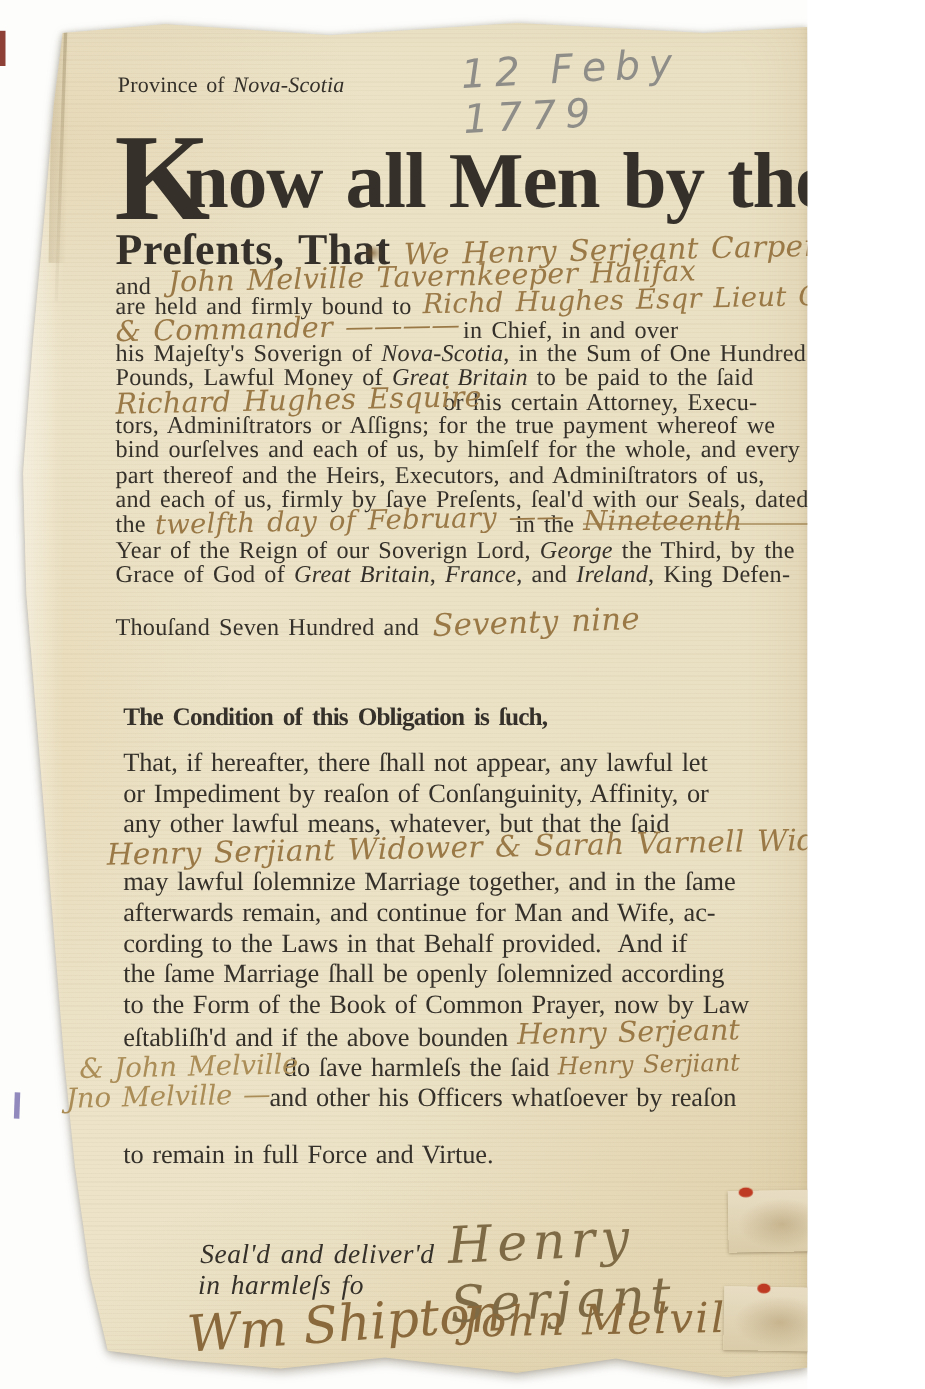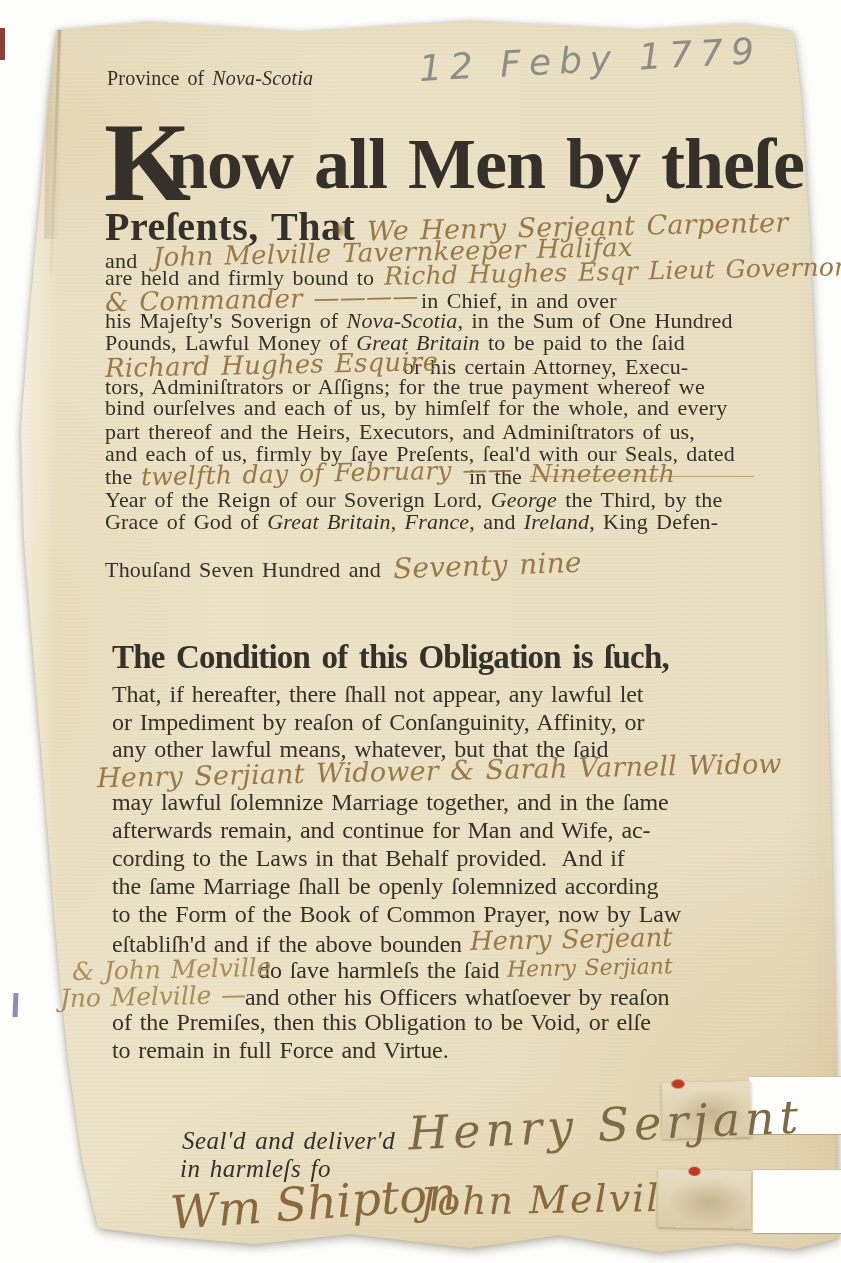--- a/index.html
+++ b/index.html
@@ -1,16 +1,16 @@
 <!DOCTYPE html>
 <html><head>
 <meta charset="utf-8">
 <style>
   html,body{margin:0;padding:0;background:#ffffff;}
-  .scan{position:relative;width:841px;height:1263px;background:#fdfdfc;overflow:hidden;
+  .scan{position:relative;width:734px;height:1263px;background:#fdfdfc;overflow:hidden;
         font-family:"Liberation Serif","DejaVu Serif",serif;}
   .shadow-wrap{position:absolute;inset:0;filter:drop-shadow(1px 3px 5px rgba(95,85,60,.38)) drop-shadow(-1px 0 2px rgba(95,85,60,.22));z-index:1;}
   .paper{position:absolute;inset:0;
     background:
       radial-gradient(ellipse 420px 300px at 6% 10%, rgba(214,190,140,.28), transparent 70%),
       radial-gradient(ellipse 560px 420px at 97% 88%, rgba(206,180,124,.30), transparent 72%),
       radial-gradient(ellipse 280px 540px at 2% 52%, rgba(226,206,160,.38), transparent 70%),
       radial-gradient(ellipse 500px 260px at 50% 99%, rgba(212,188,135,.25), transparent 70%),
       linear-gradient(90deg,#f2ebd8 0%,#ece3c9 7%,#ebe2c6 55%,#e9dfc2 100%);
     clip-path:polygon(57px 30px,150px 22px,300px 32px,470px 21px,640px 30px,742px 24px,793px 31px,
@@ -104,41 +104,40 @@
 
   <div class="line" style="top:463px"><span>the </span><span class="hand hib" style="font-size:25px;width:320px;position:relative;top:-2px">twelfth day of February ——</span><span> in the </span><span class="hand strikefill" style="font-size:25px;position:relative;top:-2px">Nineteenth</span></div>
 
   <div class="line" style="top:488px"><span>Year of the Reign of our Soverign Lord, </span><span class="it">George</span><span> the Third, by the</span></div>
 
   <div class="line" style="top:510px"><span>Grace of God of </span><span class="it">Great Britain</span><span>, </span><span class="it">France</span><span>, and </span><span class="it">Ireland</span><span>, King Defen-</span></div>
 
 
   <div class="line" style="top:553px"><span>Thouſand Seven Hundred and </span><span class="hand hib" style="font-size:28px;position:relative;top:-2px;margin-left:4px;transform:rotate(-2deg)">Seventy nine</span></div>
 
-  <div class="line b" style="top:640px;left:112px;font-size:33px;letter-spacing:-.8px;word-spacing:4px">The Condition of this Obligation is ſuch,</div>
+  <div class="line b" style="top:640px;left:112px;font-size:23px;letter-spacing:-.8px;word-spacing:4px">The Condition of this Obligation is ſuch,</div>
 
   <div class="line p2" style="top:682px">That, if hereafter, there ſhall not appear, any lawful let</div>
   <div class="line p2" style="top:710px">or Impediment by reaſon of Conſanguinity, Affinity, or</div>
   <div class="line p2" style="top:737px">any other lawful means, whatever, but that the ſaid</div>
 
   <div class="line" style="top:757px;left:97px"><span class="hand hib" style="font-size:27px">Henry Serjiant Widower &amp; Sarah Varnell Widow</span></div>
 
   <div class="line p2" style="top:790px">may lawful ſolemnize Marriage together, and in the ſame</div>
   <div class="line p2" style="top:818px">afterwards remain, and continue for Man and Wife, ac-</div>
   <div class="line p2" style="top:846px">cording to the Laws in that Behalf provided.  And if</div>
   <div class="line p2" style="top:874px">the ſame Marriage ſhall be openly ſolemnized according</div>
   <div class="line p2" style="top:902px">to the Form of the Book of Common Prayer, now by Law</div>
 
   <div class="line p2" style="top:930px"><span>eſtabliſh'd and if the above bounden </span><span class="hand hib" style="font-size:26px;position:relative;top:-4px">Henry Serjeant</span></div>
 
   <div class="line p2" style="top:957px;left:72px"><span class="hand hib hand-light" style="font-size:25px;width:186px">&amp; John Melville</span><span>do ſave harmleſs the ſaid </span><span class="hand hib" style="font-size:22px;position:relative;top:-3px">Henry Serjiant</span></div>
 
   <div class="line p2" style="top:984px;left:60px"><span class="hand hib hand-light" style="font-size:25px;width:185px">Jno Melville —</span><span>and other his Officers whatſoever by reaſon</span></div>
 
-  <div class="line p2" style="top:1010px">of the Premiſes, then this Obligation to be Void, or elſe</div>
   <div class="line p2" style="top:1038px">to remain in full Force and Virtue.</div>
 
   <div class="line it" style="top:1128px;left:182px;font-size:25px;letter-spacing:.5px">Seal'd and deliver'd</div>
   <div class="line it" style="top:1156px;left:180px;font-size:25px;letter-spacing:.5px">in harmleſs fo</div>
 
   <div class="sig" style="top:1176px;left:170px;font-size:46px;color:#8a6a3c;transform:rotate(-4deg)">Wm Shipton</div>
   <div class="sig" style="top:1098px;left:408px;font-size:46px;letter-spacing:5px;color:#7e6a45;transform:rotate(-2.5deg)">Henry Serjant</div>
   <div class="sig" style="top:1178px;left:420px;font-size:38px;letter-spacing:2px;color:#8a6a3c;transform:rotate(-1deg)">John Melvil</div>
 
   <div class="notch n1"></div>

